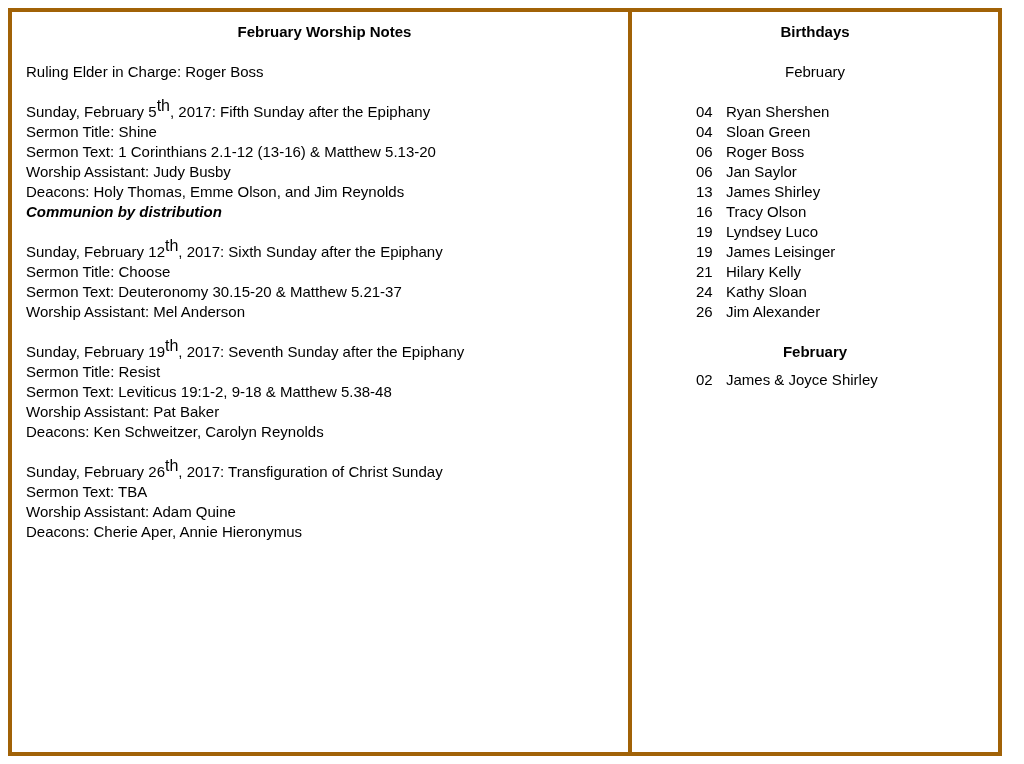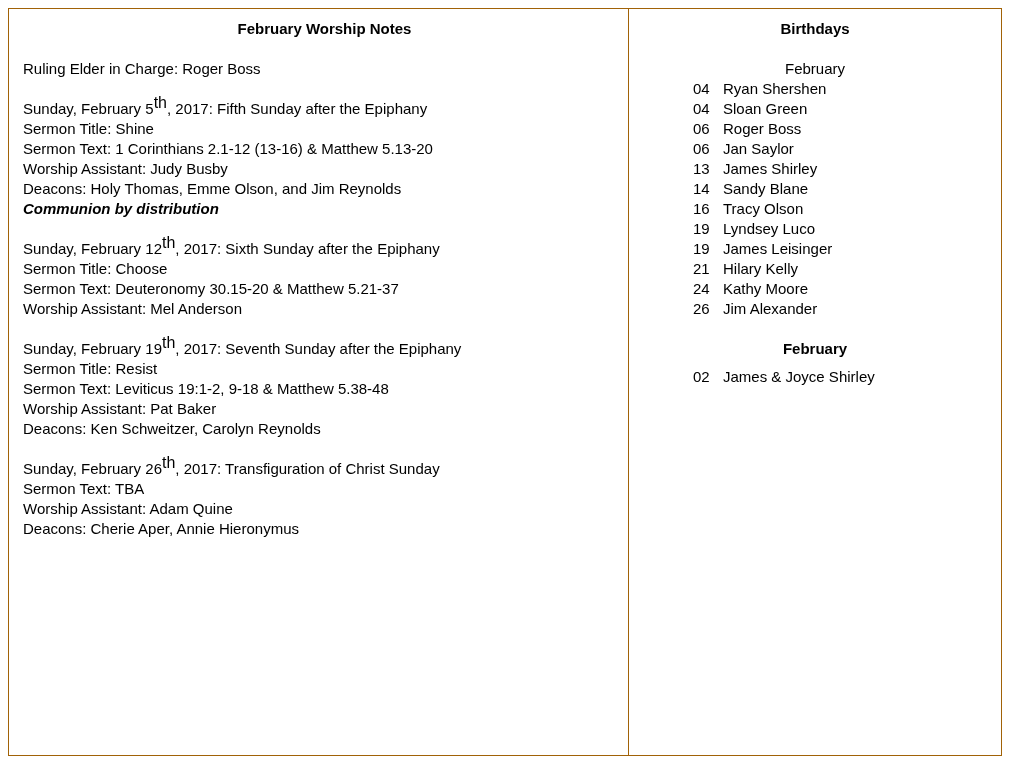--- a/index.html
+++ b/index.html
@@ -13,21 +13,21 @@
     height: 764px;
     background: #ffffff;
     font-family: "Liberation Sans", sans-serif;
     font-size: 15px;
     color: #000000;
   }
   .box {
     position: absolute;
     top: 8px;
     height: 748px;
-    border: 1px solid #a16207;
+    border: 4px solid #a16207;
     background: #ffffff;
     box-sizing: border-box;
   }
   .box-left {
     left: 8px;
     width: 633px;
     padding: 10px 14px;
   }
   .box-right {
     left: 628px;
@@ -59,20 +59,21 @@
   }
   .month-heading {
     text-align: center;
     line-height: 20px;
     margin-top: 20px;
   }
   .month-heading.bold {
     font-weight: bold;
   }
   .bd-list {
+    margin-top: 20px;
     padding-left: 50px;
   }
   .bd-row {
     line-height: 20px;
     display: flex;
   }
   .bd-day {
     width: 30px;
     flex: 0 0 30px;
   }
@@ -148,42 +149,38 @@
         </div>
       <div class="bd-row">
           <span class="bd-day">06</span>
           <span class="bd-name">Jan Saylor</span>
         </div>
       <div class="bd-row">
           <span class="bd-day">13</span>
           <span class="bd-name">James Shirley</span>
         </div>
       <div class="bd-row">
-          <span class="bd-day">14</span>
-          <span class="bd-name">Sandy Blane</span>
-        </div>
-      <div class="bd-row">
           <span class="bd-day">16</span>
           <span class="bd-name">Tracy Olson</span>
         </div>
       <div class="bd-row">
           <span class="bd-day">19</span>
           <span class="bd-name">Lyndsey Luco</span>
         </div>
       <div class="bd-row">
           <span class="bd-day">19</span>
           <span class="bd-name">James Leisinger</span>
         </div>
       <div class="bd-row">
           <span class="bd-day">21</span>
           <span class="bd-name">Hilary Kelly</span>
         </div>
       <div class="bd-row">
           <span class="bd-day">24</span>
-          <span class="bd-name">Kathy Moore</span>
+          <span class="bd-name">Kathy Sloan</span>
         </div>
       <div class="bd-row">
           <span class="bd-day">26</span>
           <span class="bd-name">Jim Alexander</span>
         </div>
     </div>
 
     <div class="month-heading bold">February</div>
 
     <div class="anniv-list">

